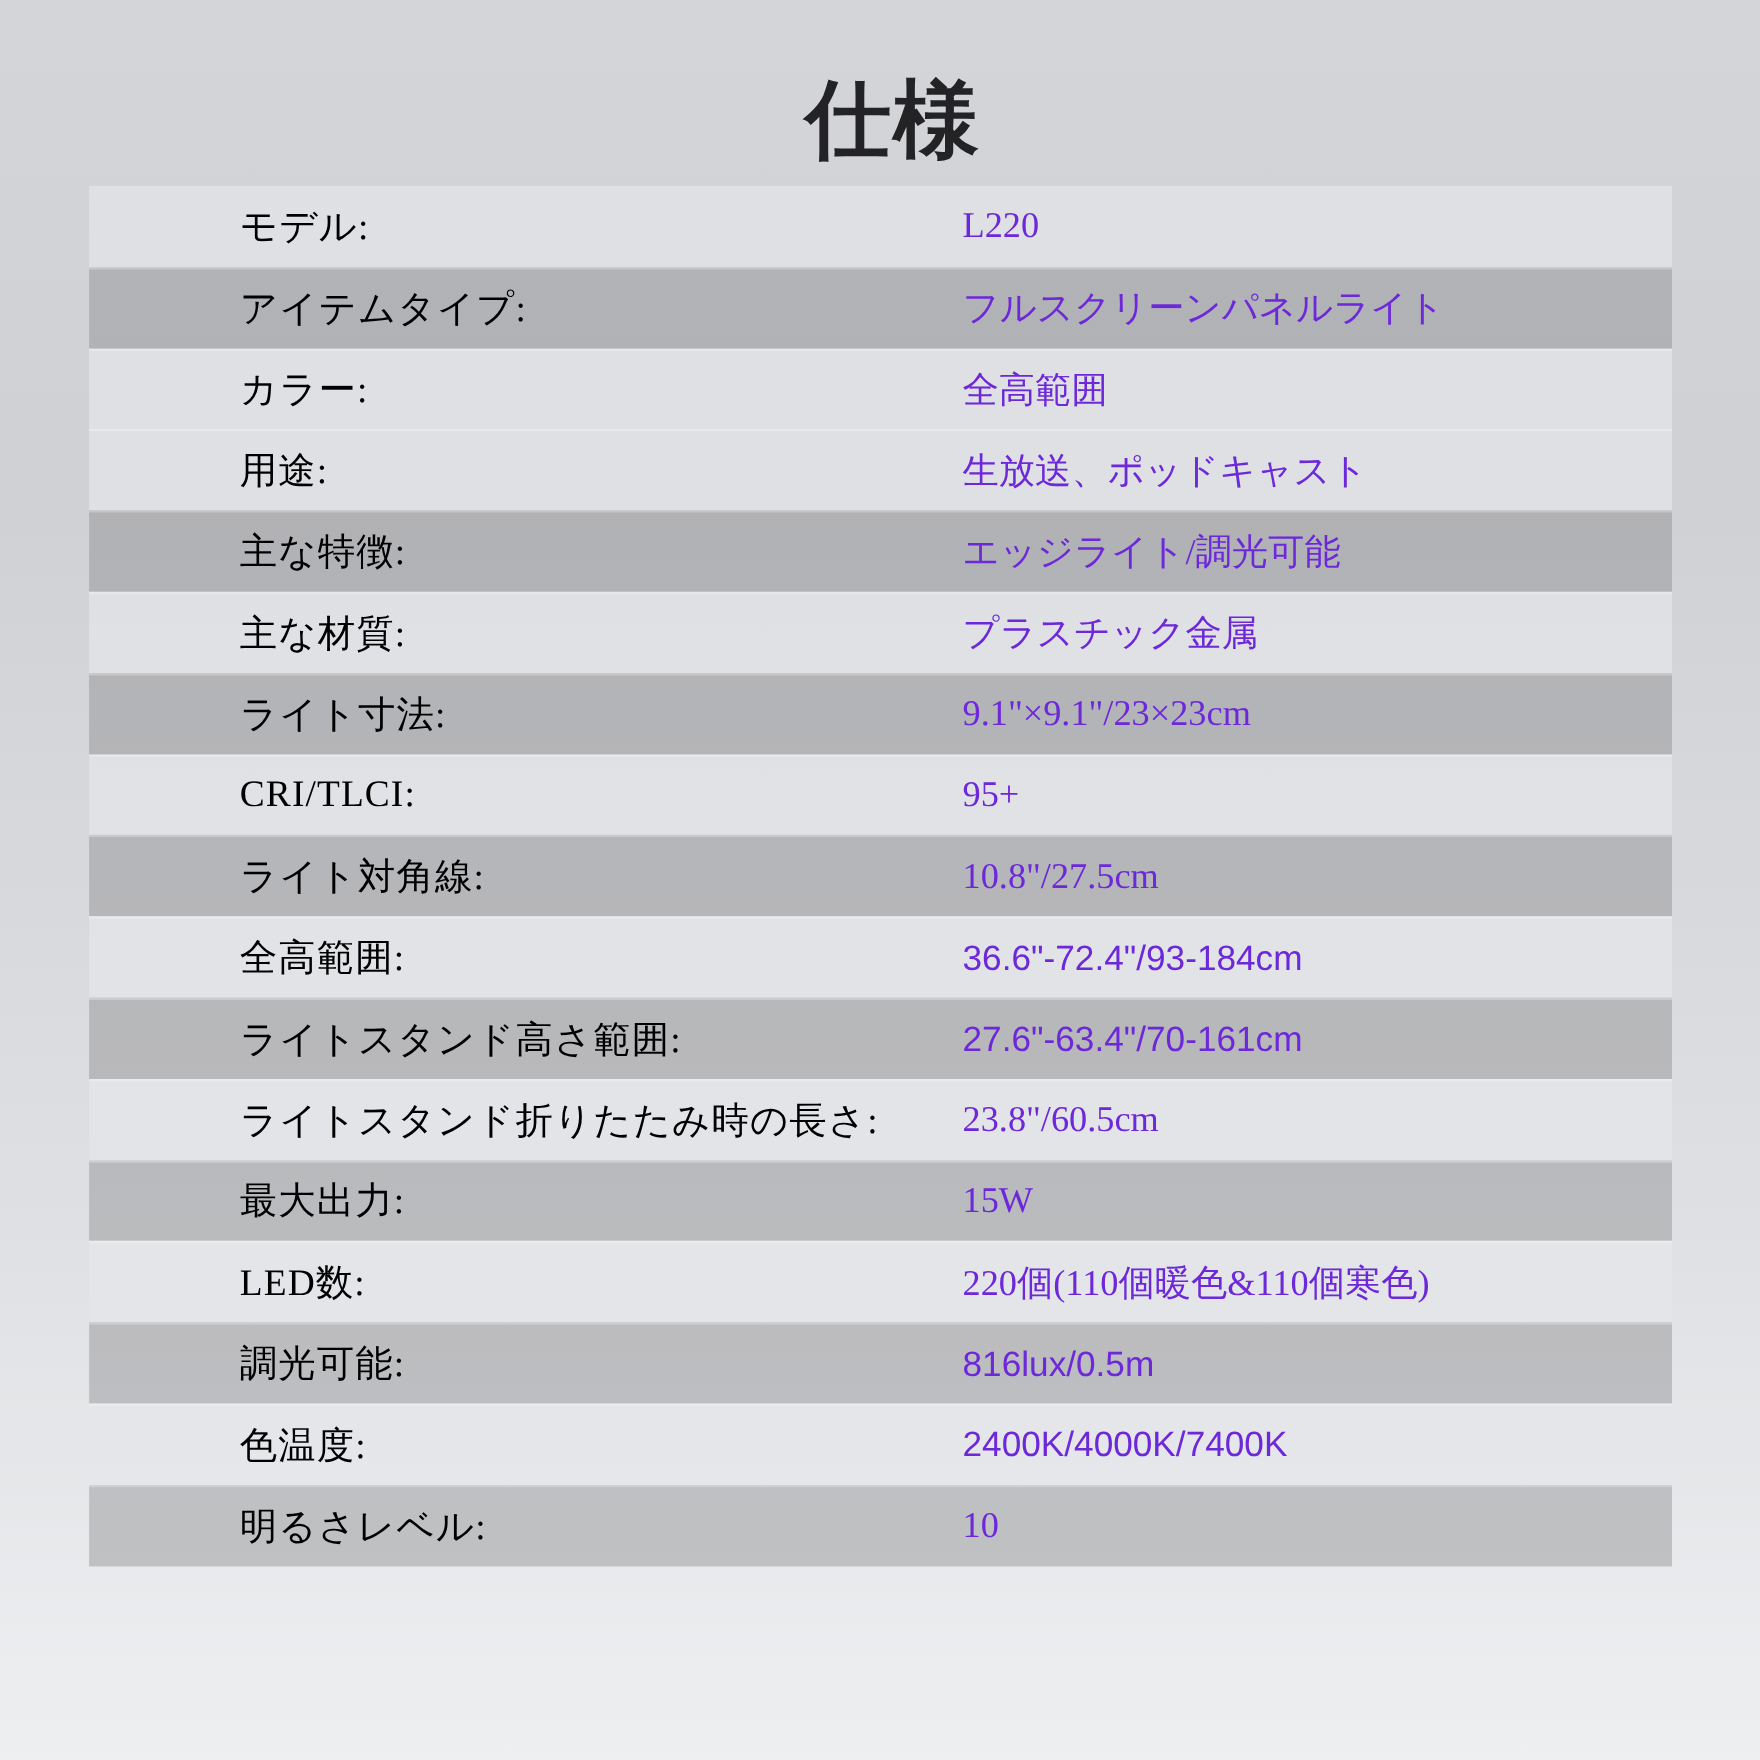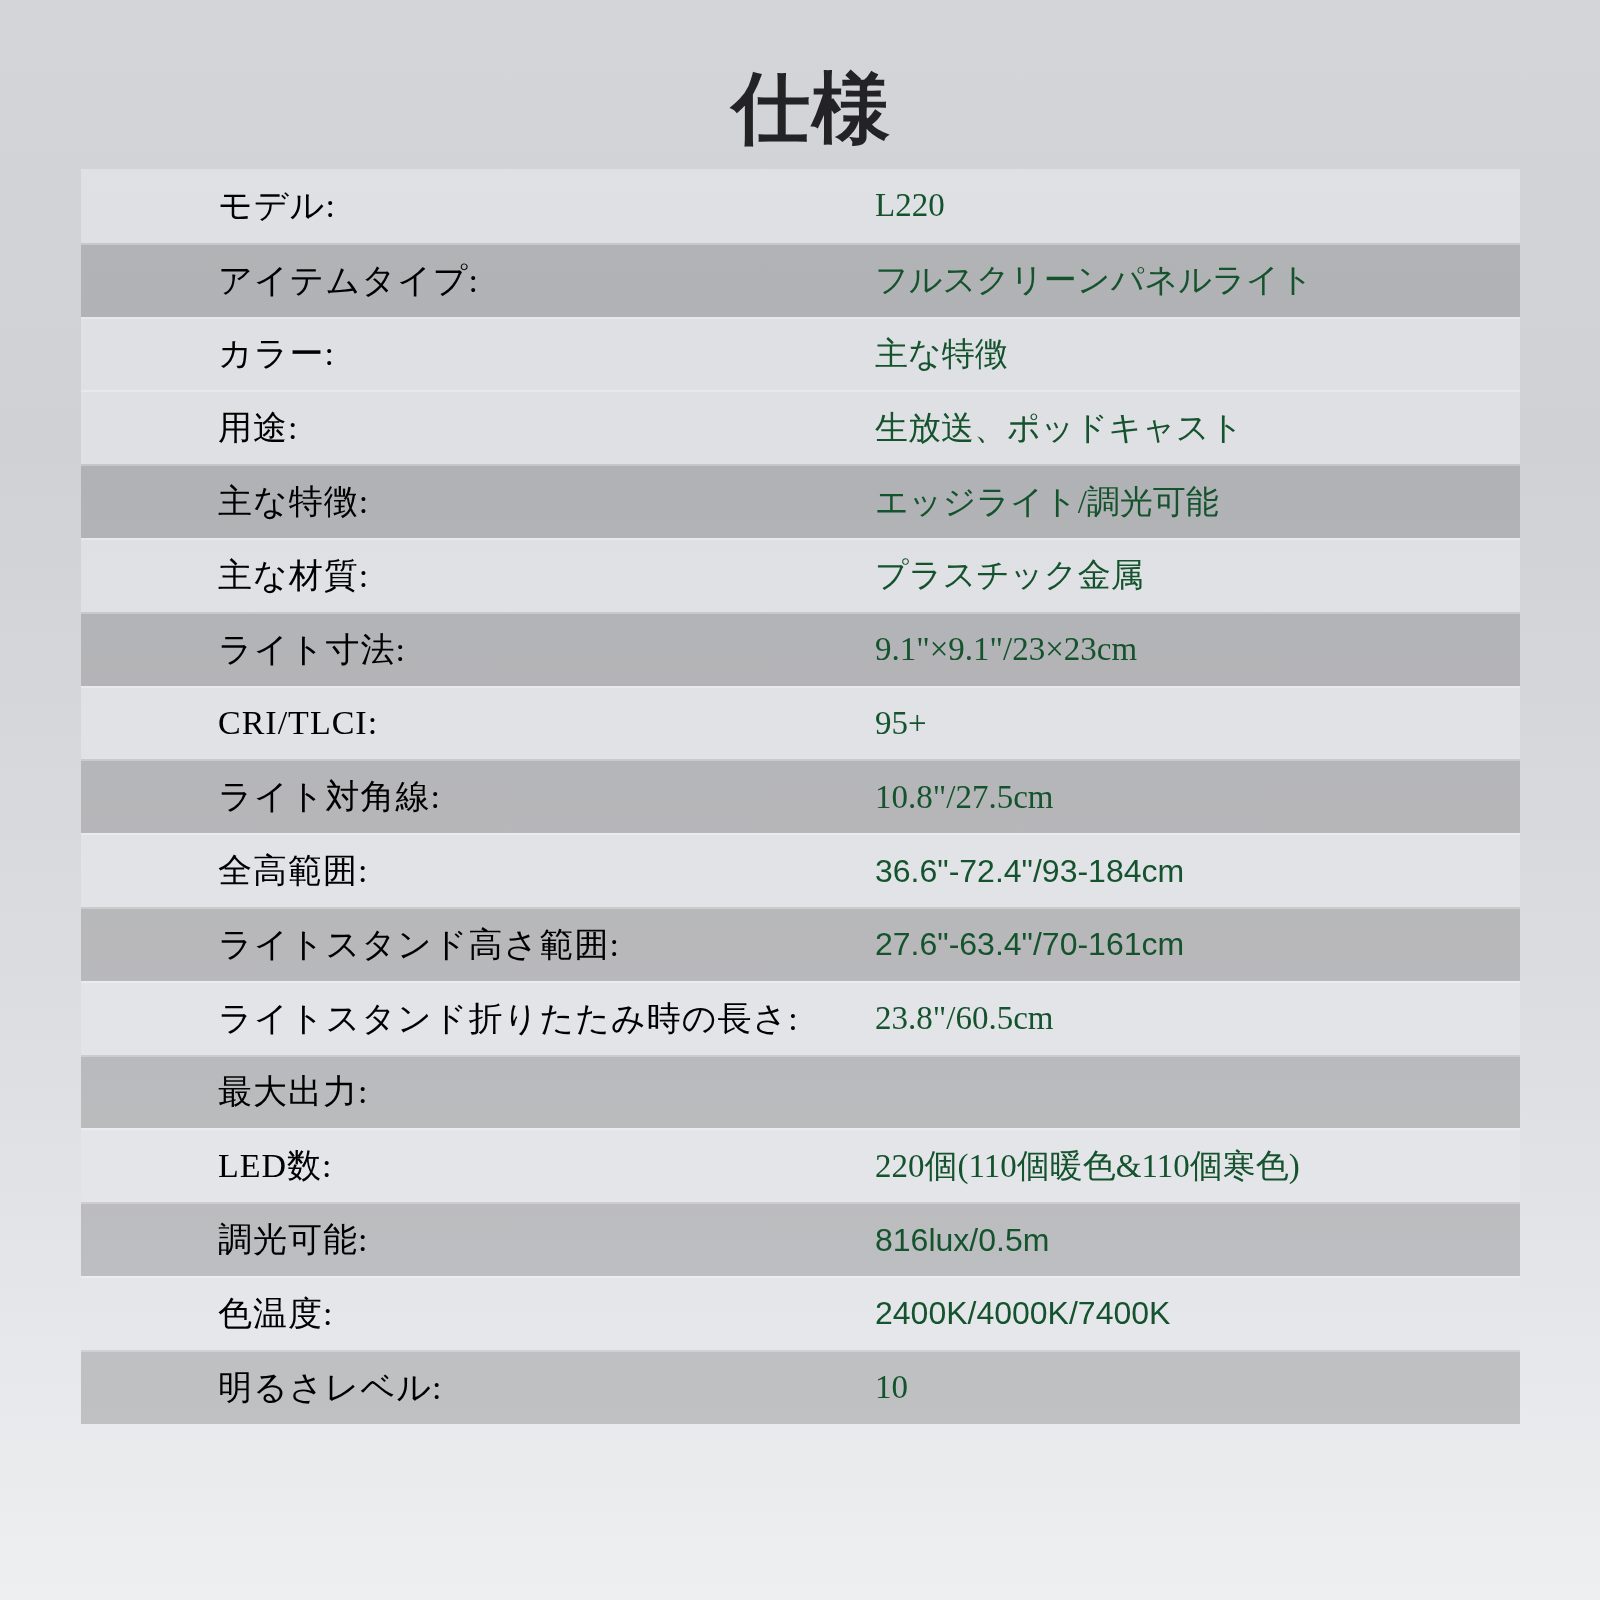--- a/index.html
+++ b/index.html
@@ -57,21 +57,21 @@
     width: 794px;
     flex: 0 0 794px;
     font-size: 34px;
     color: #000000;
     letter-spacing: 1px;
     white-space: nowrap;
   }
   .spec-value {
     flex: 1 1 auto;
     font-size: 33px;
-    color: #14532d;
+    color: #6d28d9;
     white-space: nowrap;
   }
   .spec-value.sans {
     font-family: "Liberation Sans", "DejaVu Sans", sans-serif;
     font-size: 32px;
   }
 </style>
 </head>
 <body>
 
@@ -81,21 +81,21 @@
     <div class="spec-row light">
       <div class="spec-label">モデル:</div>
       <div class="spec-value">L220</div>
     </div>
     <div class="spec-row dark">
       <div class="spec-label">アイテムタイプ:</div>
       <div class="spec-value">フルスクリーンパネルライト</div>
     </div>
     <div class="spec-row light">
       <div class="spec-label">カラー:</div>
-      <div class="spec-value">主な特徴</div>
+      <div class="spec-value">全高範囲</div>
     </div>
     <div class="spec-row light">
       <div class="spec-label">用途:</div>
       <div class="spec-value">生放送、ポッドキャスト</div>
     </div>
     <div class="spec-row dark">
       <div class="spec-label">主な特徴:</div>
       <div class="spec-value">エッジライト/調光可能</div>
     </div>
     <div class="spec-row light">
@@ -121,20 +121,21 @@
     <div class="spec-row dark">
       <div class="spec-label">ライトスタンド高さ範囲:</div>
       <div class="spec-value sans">27.6"-63.4"/70-161cm</div>
     </div>
     <div class="spec-row light">
       <div class="spec-label">ライトスタンド折りたたみ時の長さ:</div>
       <div class="spec-value">23.8"/60.5cm</div>
     </div>
     <div class="spec-row dark">
       <div class="spec-label">最大出力:</div>
+      <div class="spec-value">15W</div>
     </div>
     <div class="spec-row light">
       <div class="spec-label">LED数:</div>
       <div class="spec-value">220個(110個暖色&amp;110個寒色)</div>
     </div>
     <div class="spec-row dark">
       <div class="spec-label">調光可能:</div>
       <div class="spec-value sans">816lux/0.5m</div>
     </div>
     <div class="spec-row light">

